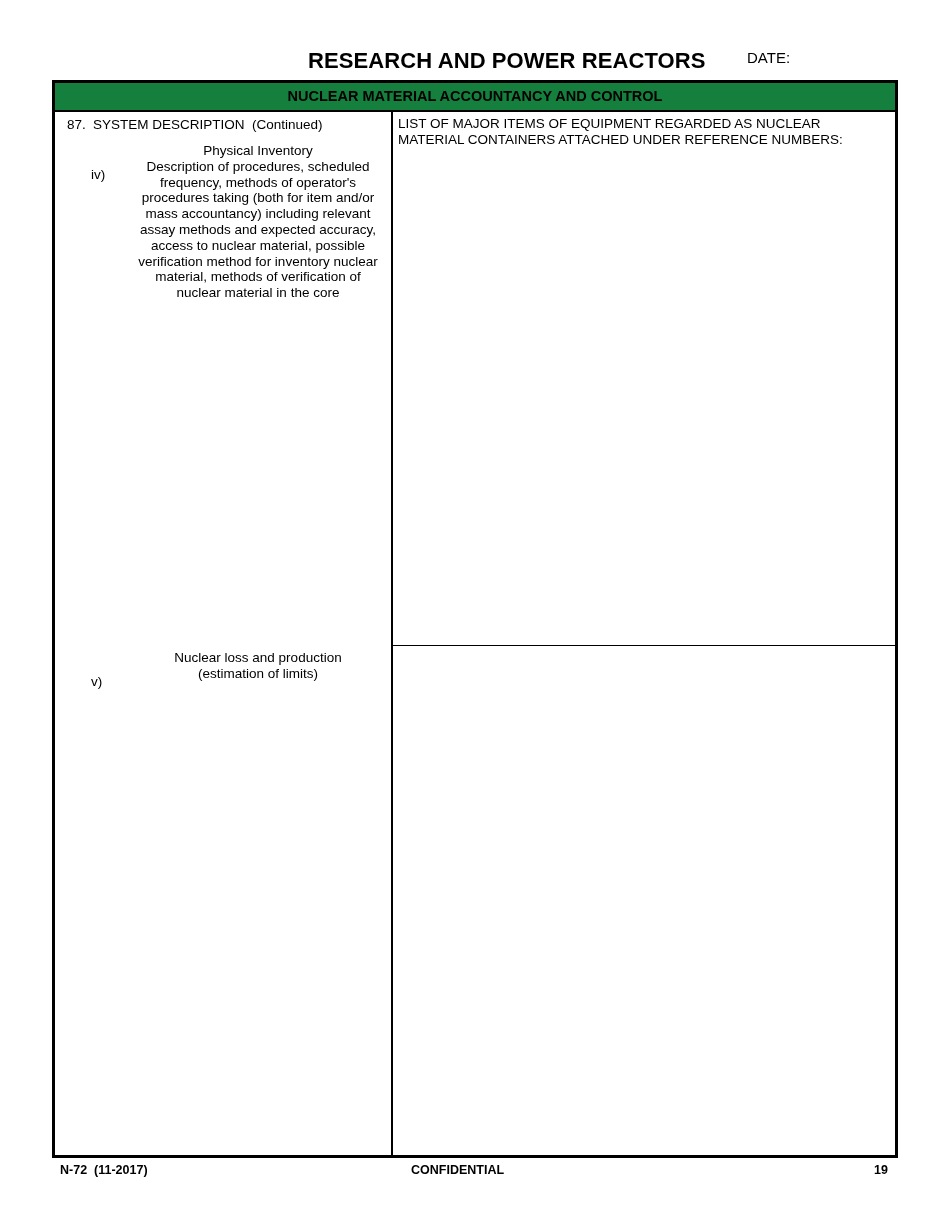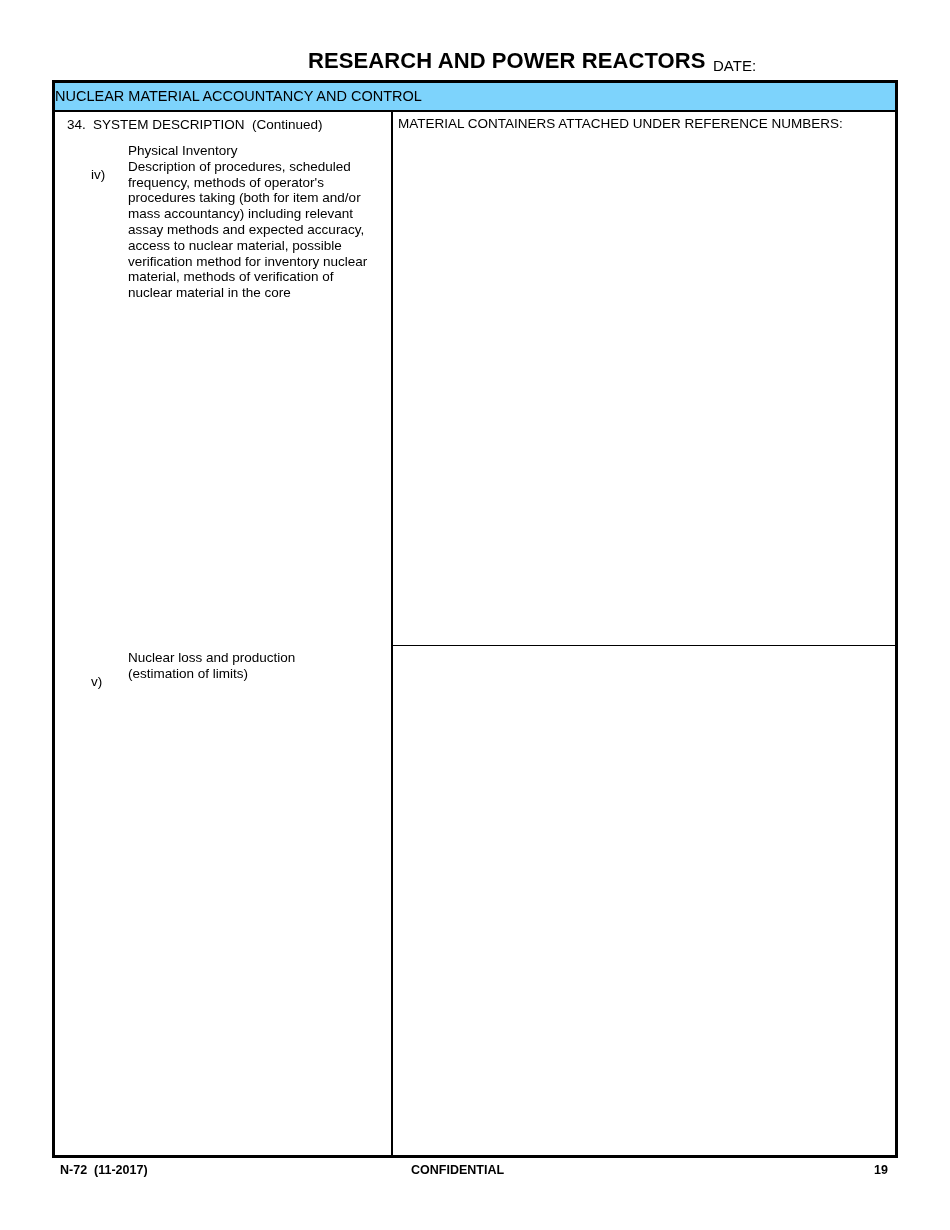--- a/index.html
+++ b/index.html
@@ -1,49 +1,49 @@
 <!DOCTYPE html>
 <html><head>
 <meta charset="utf-8">
 <style>
   html, body { margin: 0; padding: 0; background: #ffffff; }
   body { width: 950px; height: 1230px; position: relative; font-family: "Liberation Sans", sans-serif; color: #000; }
   .title { position: absolute; left: 308px; top: 48px; font-size: 22px; font-weight: bold; letter-spacing: 0.1px; }
-  .date-label { position: absolute; left: 713px; top: 49px; font-size: 15px; margin-top: 8px; }
+  .date-label { position: absolute; left: 747px; top: 49px; font-size: 15px; }
   .frame { position: absolute; left: 52px; top: 80px; width: 840px; height: 1072px; border: 3px solid #000; }
-  .section-header { position: absolute; left: 0; top: 0; width: 840px; height: 27px; background: #7dd3fc; border-bottom: 2px solid #000; font-weight: normal; font-size: 14.5px; line-height: 27px; }
+  .section-header { position: absolute; left: 0; top: 0; width: 840px; height: 27px; background: #15803d; border-bottom: 2px solid #000; text-align: center; font-weight: bold; font-size: 14.5px; line-height: 27px; }
   .divider-v { position: absolute; left: 336px; top: 29px; width: 2px; height: 1043px; background: #000; }
   .divider-h { position: absolute; left: 338px; top: 562px; width: 502px; height: 1px; background: #000; }
   .left-col { position: absolute; left: 0; top: 29px; width: 336px; }
   .right-col { position: absolute; left: 338px; top: 29px; width: 500px; }
   .sec-title { position: absolute; left: 12px; top: 5px; font-size: 13.5px; white-space: nowrap; }
   .sec-title .num { display: inline-block; width: 26px; }
   .item { position: absolute; left: 36px; font-size: 13.5px; line-height: 15.8px; }
   .item .roman { position: absolute; left: 0; top: 0; width: 34px; margin-top: 24px; }
   .item .body { position: absolute; left: 37px; top: 0; width: 260px; }
-  .item .body div { white-space: nowrap; }
+  .item .body div { white-space: nowrap; text-align: center; }
   .equip-label { position: absolute; left: 5px; top: 4px; font-size: 13.5px; line-height: 15.5px; white-space: nowrap; }
   .equip-label div { white-space: nowrap; }
   .footer { position: absolute; top: 1163px; font-size: 12.5px; font-weight: bold; }
   .footer.left { left: 60px; }
   .footer.center { left: 411px; }
   .footer.right { left: 874px; }
 </style>
 </head>
 <body>
 
 <div class="title">RESEARCH AND POWER REACTORS</div>
 <div class="date-label">DATE:</div>
 
 <div class="frame">
   <div class="section-header">NUCLEAR MATERIAL ACCOUNTANCY AND CONTROL</div>
 
   <div class="left-col">
     <div class="sec-title">
-      <span class="num">34.</span><span style="white-space:pre">SYSTEM DESCRIPTION  (Continued)</span>
+      <span class="num">87.</span><span style="white-space:pre">SYSTEM DESCRIPTION  (Continued)</span>
     </div>
 
     <div class="item" style="top:31px;">
       <span class="roman">iv)</span>
       <div class="body">
         <div>Physical Inventory</div>
         <div>Description of procedures, scheduled</div>
         <div>frequency, methods of operator's</div>
         <div>procedures taking (both for item and/or</div>
         <div>mass accountancy) including relevant</div>
@@ -61,20 +61,21 @@
         <div>Nuclear loss and production</div>
         <div>(estimation of limits)</div>
       </div>
     </div>
   </div>
 
   <div class="divider-v"></div>
 
   <div class="right-col">
     <div class="equip-label">
+      <div>LIST OF MAJOR ITEMS OF EQUIPMENT REGARDED AS NUCLEAR</div>
       <div>MATERIAL CONTAINERS ATTACHED UNDER REFERENCE NUMBERS:</div>
     </div>
   </div>
 
   <div class="divider-h"></div>
 </div>
 
 <div class="footer left" style="white-space:pre">N-72  (11-2017)</div>
 <div class="footer center">CONFIDENTIAL</div>
 <div class="footer right">19</div>

